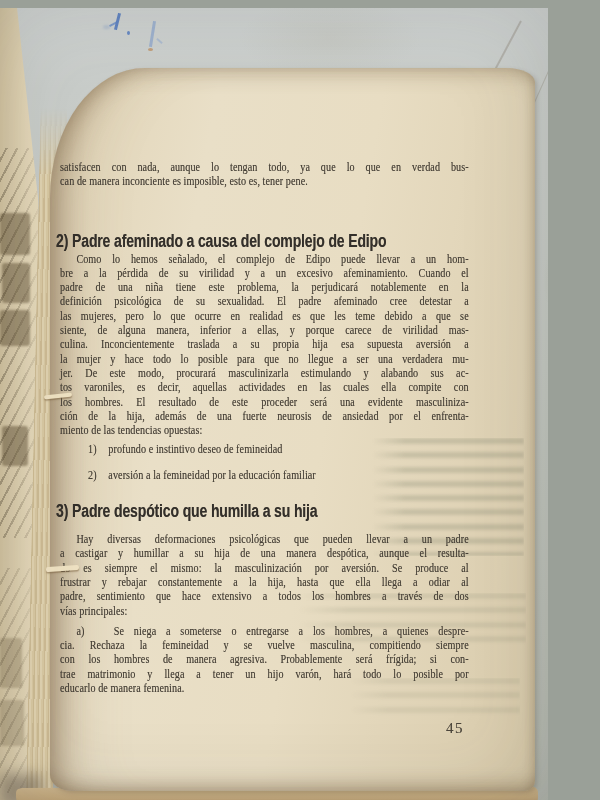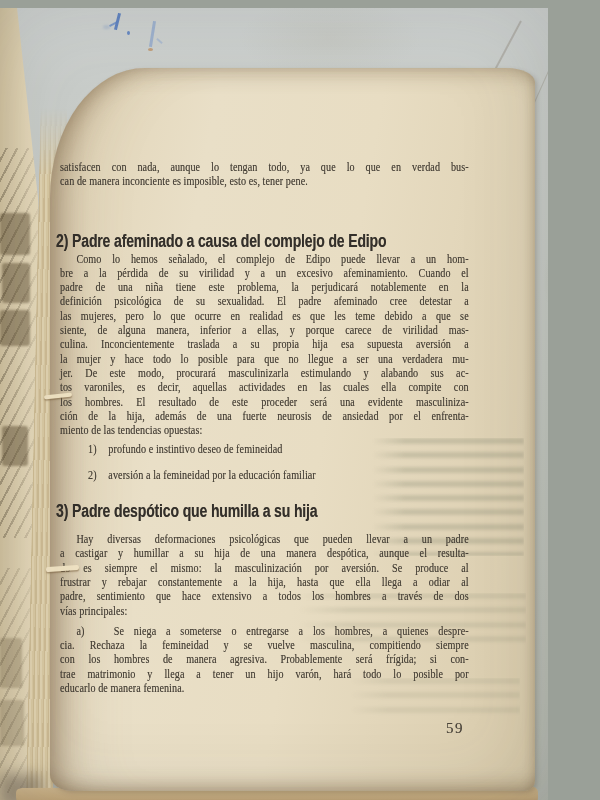--- a/index.html
+++ b/index.html
@@ -208,19 +208,19 @@
           <div class="line last">vías principales:</div>
         </div>
         <div class="block para">
           <div class="line first">a)&nbsp;&nbsp;&nbsp;Se niega a someterse o entregarse a los hombres, a quienes despre-</div>
           <div class="line">cia. Rechaza la femineidad y se vuelve masculina, compitiendo siempre</div>
           <div class="line">con los hombres de manera agresiva. Probablemente será frígida; si con-</div>
           <div class="line">trae matrimonio y llega a tener un hijo varón, hará todo lo posible por</div>
           <div class="line last">educarlo de manera femenina.</div>
         </div>
       </div>
-    <div class="page-number">59</div>
+    <div class="page-number">45</div>
   </div>
 
   <div class="crease c1"></div>
   <div class="crease c2"></div>
 
 </div>
 
 </body></html>

